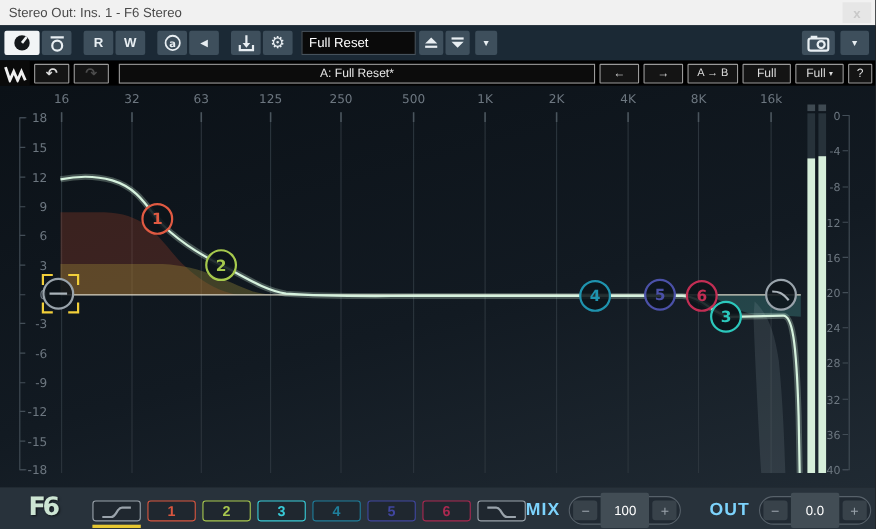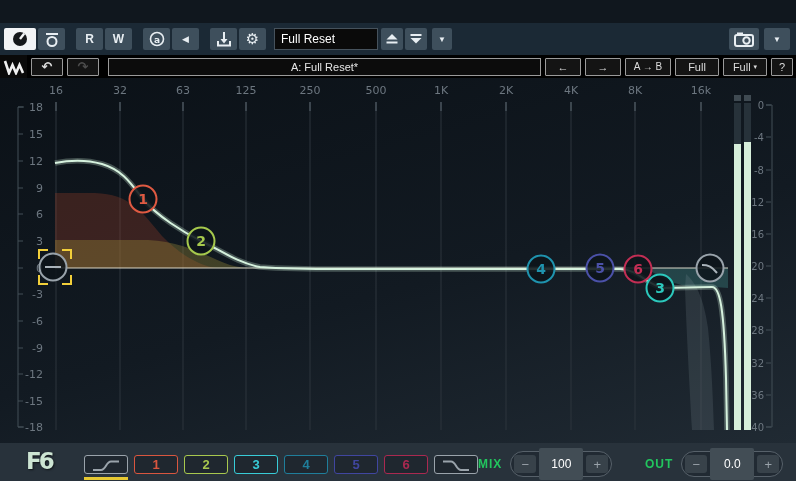--- a/index.html
+++ b/index.html
@@ -33,30 +33,34 @@
   .graph{position:absolute;left:0;top:78px;width:796px;height:365px;background:linear-gradient(165deg,#0b1117 0%,#121a22 55%,#202a33 100%);}
   .graph svg{display:block;}
   svg text{font-family:"DejaVu Sans","Liberation Sans",sans-serif;}
   
   .bottombar{position:absolute;left:0;top:443px;width:796px;height:38px;background:#28323b;}
   .f6logo{position:absolute;left:26px;top:5px;font-size:23px;font-weight:bold;color:#cde5d3;letter-spacing:-3px;font-family:"DejaVu Sans",sans-serif;text-shadow:1px 1px 2px rgba(0,0,0,.6);text-align:center;}
   .filters{position:absolute;left:84px;top:12px;display:flex;gap:6px;}
   .fbtn{position:relative;width:44px;height:19px;background:rgba(14,20,26,.35);border:1px solid;border-radius:3px;display:flex;align-items:center;justify-content:center;font-size:13px;font-weight:bold;box-sizing:border-box;}
   .sel-underline{position:absolute;left:-1px;bottom:-7px;width:44px;height:3px;background:#e6c832;}
   .numgroup{position:absolute;top:8px;display:flex;align-items:center;}
-  .numgroup .glabel{font-size:12px;font-weight:bold;color:#22c55e;letter-spacing:1px;margin-right:8px;}
+  .numgroup .glabel{font-size:16px;font-weight:bold;color:#7dd3fc;letter-spacing:1px;margin-right:8px;}
   .pill{height:24px;border:1px solid #57616a;border-radius:13px;background:rgba(20,27,33,.3);display:flex;align-items:center;padding:0 3px;}
   .pill .step{width:22px;height:18px;background:#38424a;border-radius:3px;color:#9aa3ab;font-size:13px;display:flex;align-items:center;justify-content:center;}
   .pill .val{width:44px;height:32px;background:#424d55;border-radius:2px;color:#fff;font-size:12px;display:flex;align-items:center;justify-content:center;margin:0 3px;}
 </style>
 </head>
 <body>
 
 <div class="window">
 
+  <div class="titlebar">
+    <span class="title">Stereo Out: Ins. 1 - F6 Stereo</span>
+    <div class="close">x</div>
+  </div>
 
   <div class="toolbar">
     <div class="tbtn white">
       <svg width="18" height="18">
           <circle cx="9" cy="9" r="7" fill="#15181b"></circle>
           <line x1="9" y1="9" x2="13.2" y2="3.6" stroke="#f2f4f6" stroke-width="2.4"></line>
         </svg>
     </div>
     <div class="tbtn">
       <svg width="20" height="17">

